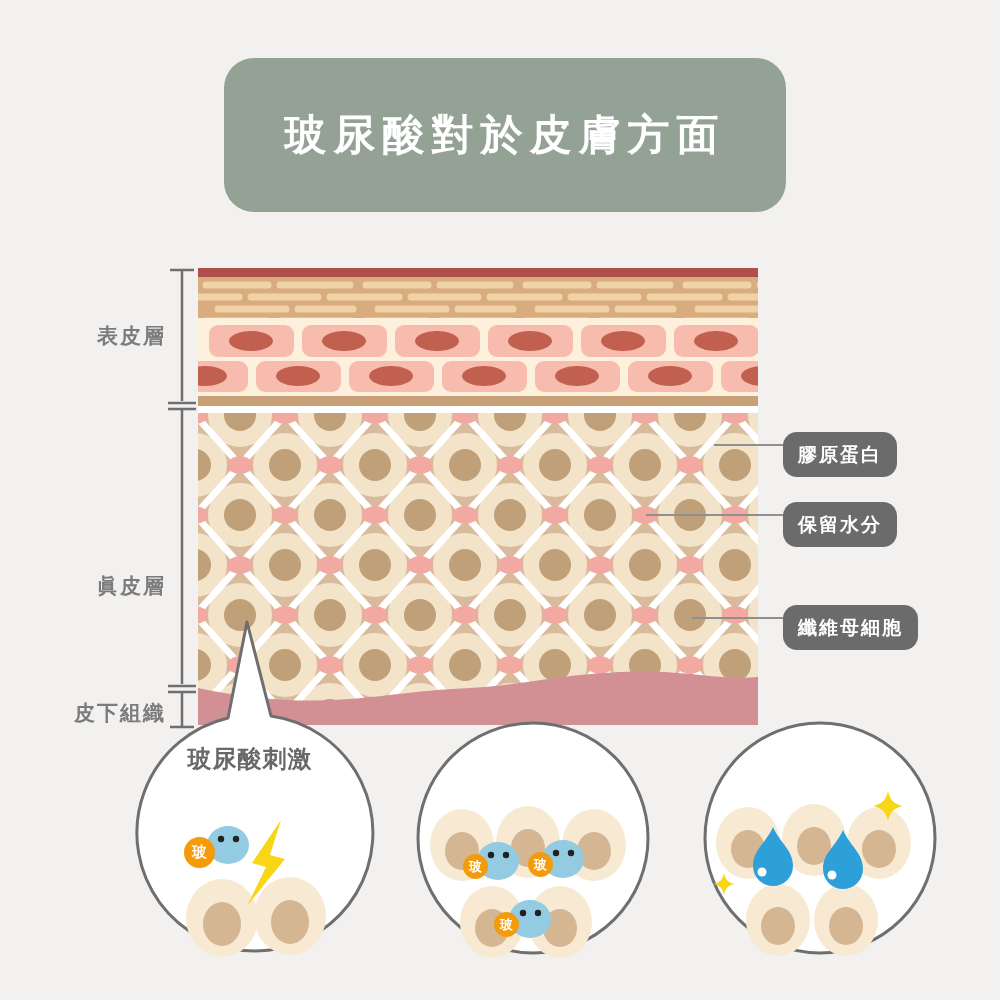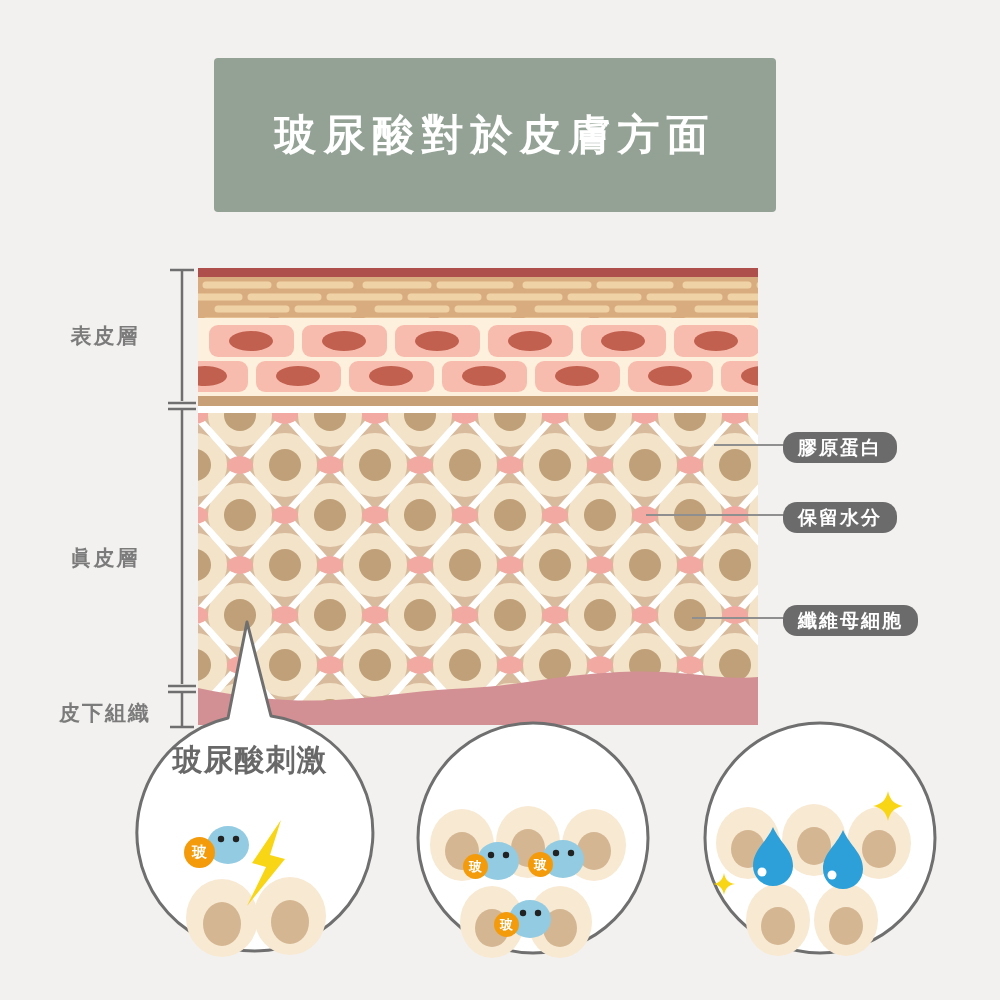--- a/index.html
+++ b/index.html
@@ -1,29 +1,29 @@
 <!DOCTYPE html>
 <html><head>
 <meta charset="utf-8">
 <style>
   html,body{margin:0;padding:0;}
   body{font-family:"DejaVu Sans",sans-serif;}
   .stage{position:relative;width:1000px;height:1000px;background:#f2f1ef;overflow:hidden;}
   .abs{position:absolute;}
   .title-box{
-    left:214px;top:58px;width:562px;height:154px;background:#93a295;border-radius:4px;
+    left:224px;top:58px;width:562px;height:154px;background:#93a295;border-radius:30px;
     display:flex;flex-direction:column;align-items:center;justify-content:center;
   }
   .title-line{color:#ffffff;font-size:42px;font-weight:bold;letter-spacing:7px;line-height:54px;text-align:center;}
-  .layer-label{color:#7b7b7b;font-size:21px;font-weight:bold;letter-spacing:2px;text-align:center;width:122px;}
+  .layer-label{color:#7b7b7b;font-size:21px;font-weight:bold;letter-spacing:2px;text-align:right;width:122px;}
   .pill{
-    left:783px;height:27px;line-height:27px;padding:2px 15px;border-radius:14px;
+    left:783px;height:27px;line-height:27px;padding:9px 15px;border-radius:14px;
     background:#6c6b6b;color:#ffffff;font-size:19px;font-weight:bold;letter-spacing:2px;white-space:nowrap;
   }
-  .bubble-text{width:236px;text-align:center;color:#686868;font-size:30px;font-weight:bold;letter-spacing:1px;line-height:33px;}
+  .bubble-text{width:236px;text-align:center;color:#686868;font-size:24px;font-weight:bold;letter-spacing:1px;line-height:33px;}
   .badge{
     background:#f49b0c;border-radius:50%;color:#ffffff;font-weight:bold;
     display:flex;align-items:center;justify-content:center;
   }
   .badge.big{width:31px;height:31px;font-size:15px;}
   .badge.small{width:25px;height:25px;font-size:13px;}
   svg{display:block;}
 </style>
 </head>
 <body>
@@ -206,21 +206,21 @@
         <path d="M724,873 C725.5,880 728,882.5 735,884 C728,885.5 725.5,888 724,895 C722.5,888 720,885.5 713,884 C720,882.5 722.5,880 724,873 Z"></path>
       </g>
     </g>
   </svg>
 
   <div class="abs title-box">
     <div class="title-line">玻尿酸對於皮膚方面</div>
   </div>
 
   <div class="abs layer-label" style="left:44px;top:322px">表皮層</div>
-  <div class="abs layer-label" style="left:44px;top:544px">眞皮層</div>
+  <div class="abs layer-label" style="left:44px;top:572px">眞皮層</div>
   <div class="abs layer-label" style="left:44px;top:699px">皮下組織</div>
 
   <div class="abs pill" style="top:432px">膠原蛋白</div>
   <div class="abs pill" style="top:502px">保留水分</div>
   <div class="abs pill" style="top:605px">纖維母細胞</div>
 
   <div class="abs bubble-text" style="left:132px;top:743px">
     <div>玻尿酸刺激</div>
   </div>
 

